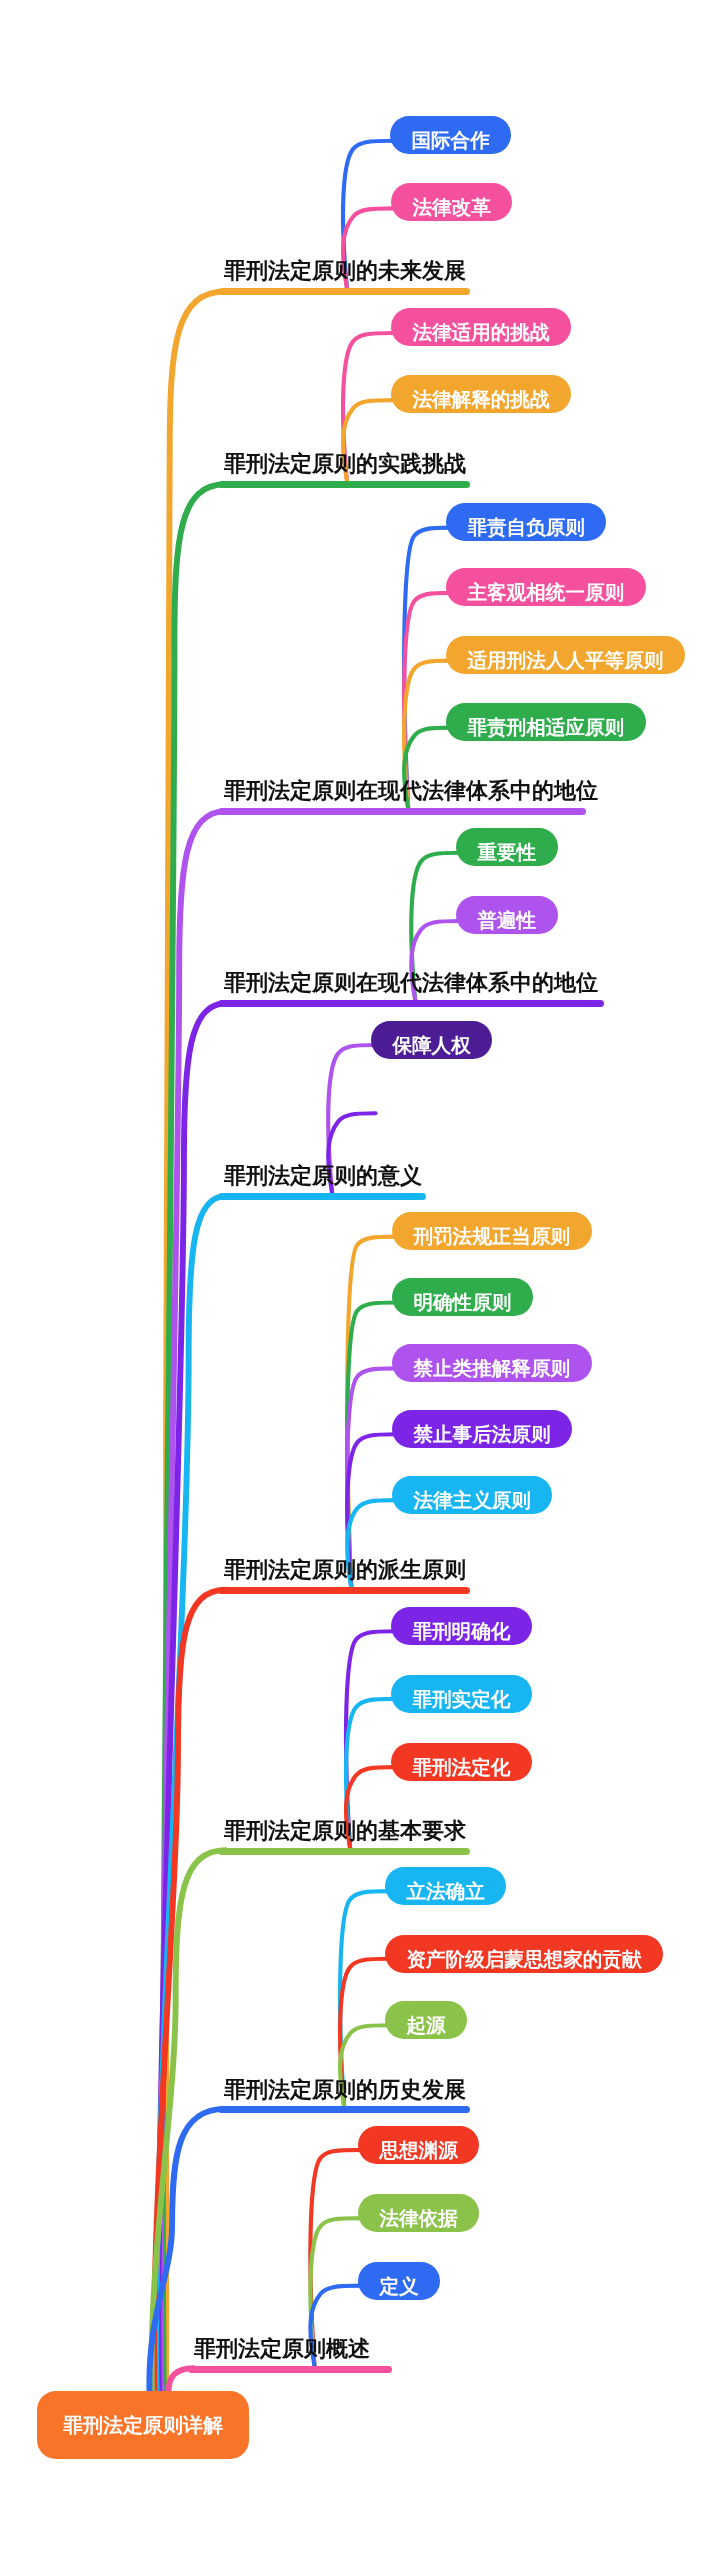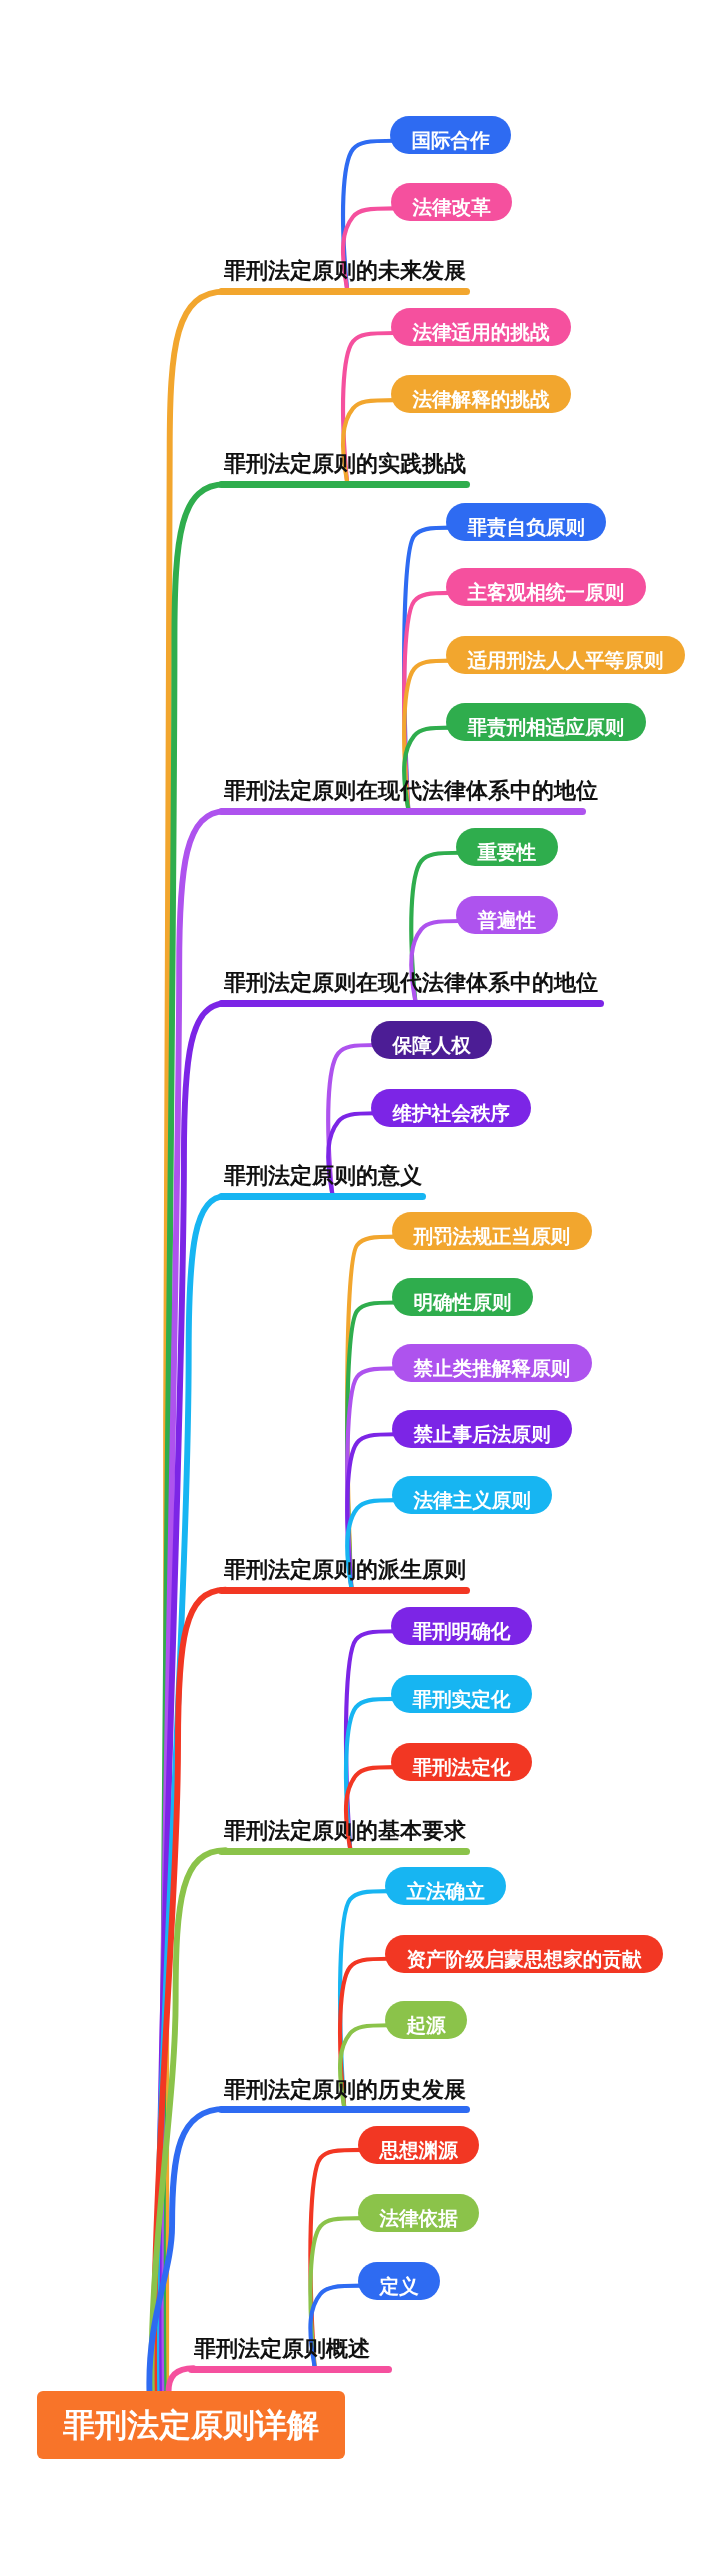--- a/index.html
+++ b/index.html
@@ -8,21 +8,21 @@
   .wires{position:absolute;left:0;top:0;z-index:1;}
   .wires path{fill:none;stroke-linecap:round;}
   .trunk{stroke-width:10px;}
   .cwire{stroke-width:7px;}
   .underline{position:absolute;height:6.5px;border-radius:3.6px;z-index:2;}
   .blabel{position:absolute;z-index:3;font-size:22px;font-weight:bold;color:#111111;
           line-height:27px;white-space:nowrap;}
   .pill{position:absolute;z-index:3;height:38px;line-height:49px;border-radius:24px;
         padding:0 21.4px;font-size:19.6px;font-weight:bold;color:#ffffff;white-space:nowrap;}
   .root{position:absolute;z-index:4;left:37px;top:2391px;height:68px;line-height:68px;
-        border-radius:6px;padding:0 26px;font-size:32px;font-weight:bold;color:#ffffff;
+        border-radius:19px;padding:0 26px;font-size:20px;font-weight:bold;color:#ffffff;
         white-space:nowrap;}
 </style>
 </head>
 <body>
 
 <div class="canvas">
 
   <svg class="wires" width="712" height="2576" viewBox="0 0 1200 4339">
 
     <path class="trunk" d="M280 4032 C272 3400 286 1400 286 760 C286 580 296 490 380 490" style="stroke: rgb(242, 166, 46);"></path>
@@ -81,21 +81,20 @@
   <div class="pill" style="left: 446px; top: 703px; background: rgb(47, 173, 77);">罪责刑相适应原则</div>
 
   <div class="underline" style="left: 218px; top: 1000px; width: 386px; background: rgb(124, 37, 230);"></div>
   <div class="blabel" style="left:224px;top:969px;">罪刑法定原则在现代法律体系中的地位</div>
   <div class="pill" style="left: 456px; top: 828px; background: rgb(47, 173, 77);">重要性</div>
   <div class="pill" style="left: 456px; top: 896px; background: rgb(174, 83, 238);">普遍性</div>
 
   <div class="underline" style="left: 218px; top: 1193px; width: 208px; background: rgb(23, 181, 242);"></div>
   <div class="blabel" style="left:224px;top:1162px;">罪刑法定原则的意义</div>
   <div class="pill" style="left: 371px; top: 1021px; background: #4c1d95;">保障人权</div>
-  <div class="pill" style="left: 371px; top: 1089px; background: rgb(124, 37, 230);">维护社会秩序</div>
 
   <div class="underline" style="left: 218px; top: 1587px; width: 252px; background: rgb(242, 55, 35);"></div>
   <div class="blabel" style="left:224px;top:1556px;">罪刑法定原则的派生原则</div>
   <div class="pill" style="left: 392px; top: 1212px; background: rgb(242, 166, 46);">刑罚法规正当原则</div>
   <div class="pill" style="left: 392px; top: 1278px; background: rgb(47, 173, 77);">明确性原则</div>
   <div class="pill" style="left: 392px; top: 1344px; background: rgb(174, 83, 238);">禁止类推解释原则</div>
   <div class="pill" style="left: 392px; top: 1410px; background: rgb(124, 37, 230);">禁止事后法原则</div>
   <div class="pill" style="left: 392px; top: 1476px; background: rgb(23, 181, 242);">法律主义原则</div>
 
   <div class="underline" style="left: 218px; top: 1848px; width: 252px; background: rgb(139, 195, 74);"></div>

